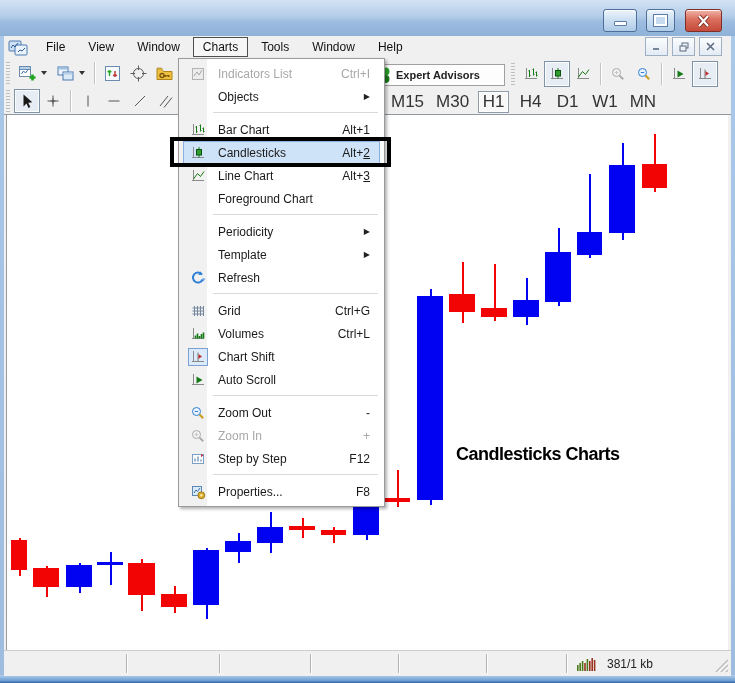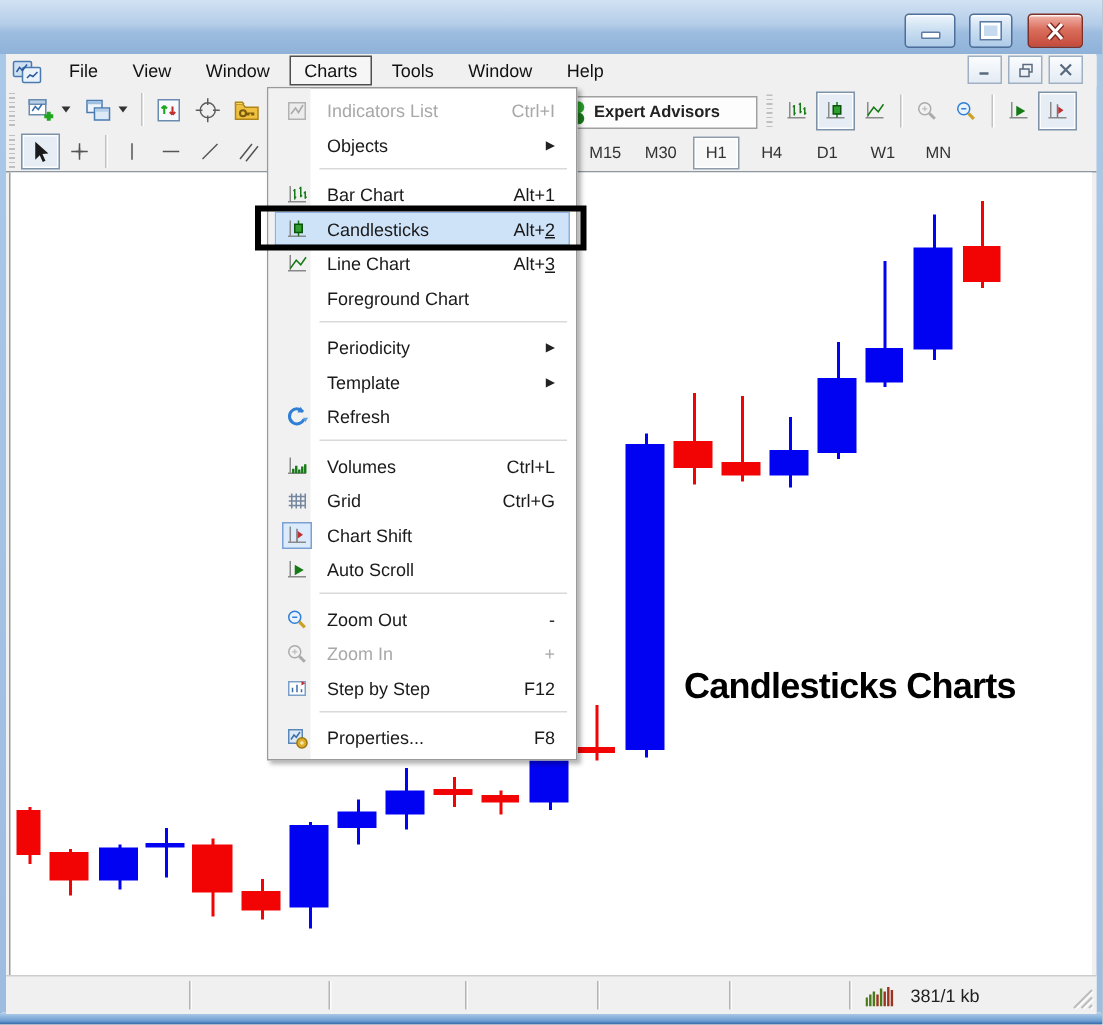--- a/index.html
+++ b/index.html
@@ -40,28 +40,28 @@
   .tbtn.pressed{border:1px solid #7e93a8;background:#e7edf4;box-shadow:inset 0 0 0 1px #fbfdff;}
   .tbtn.sm{width:24px;height:22px;}
   .dd{width:0;height:0;border-left:3px solid transparent;border-right:3px solid transparent;
     border-top:4px solid #333;margin:0 5px 0 1px;}
   .tsep{width:1px;height:22px;background:#c2c2c2;box-shadow:1px 0 0 #fff;margin:0 4px;}
   .ea-btn{position:absolute;left:378px;top:64px;height:22px;width:127px;box-sizing:border-box;
     border:1px solid #a0a0a0;background:#fdfdfd;display:flex;align-items:center;
     font-size:11px;font-weight:bold;color:#222;padding-left:4px;gap:4px;}
   .tf-row{position:absolute;left:388px;top:91px;display:flex;gap:6px;}
   .tf-btn{min-width:25px;height:20px;display:flex;align-items:center;justify-content:center;
-    font-size:11px;color:#333;border:1px solid transparent;padding:0 2px;}
+    font-size:17px;color:#333;border:1px solid transparent;padding:0 2px;}
   .tf-btn.active{border:1px solid #8e9bab;background:#f8f8f8;box-shadow:inset 0 0 0 1px #fff;}
   
   .chart-area{position:absolute;left:6px;top:115px;width:722px;height:535px;background:#fff;
     border-left:1px solid #9a9a9a;box-sizing:border-box;}
   .chart-layer{position:absolute;left:6px;top:115px;width:722px;height:535px;overflow:hidden;z-index:1;}
   .candle-body,.candle-wick{position:absolute;}
-  .big-label{position:absolute;left:456px;top:444px;z-index:2;font-size:24px;font-weight:bold;
+  .big-label{position:absolute;left:456px;top:444px;z-index:2;font-size:18px;font-weight:bold;
     color:#000;letter-spacing:-0.5px;white-space:nowrap;}
   
   .menu{position:absolute;left:178px;top:58px;width:207px;box-sizing:border-box;z-index:5;
     background:#fff;border:1px solid #9a9a9a;box-shadow:2px 2px 3px rgba(0,0,0,.3);
     padding:3px 4px;font-size:12px;color:#1a1a1a;}
   .menu::before{content:"";position:absolute;left:0;top:0;bottom:0;width:28px;background:#f1f1f1;}
   .menu-item{position:relative;height:23px;display:flex;align-items:center;padding-right:10px;}
   .menu-item.hl{background:#cfe3f8;box-shadow:inset 0 0 0 1px #8cb0e0;}
   .menu-item.disabled{color:#a8a8a8;}
   .mi-icon{width:29px;display:flex;align-items:center;justify-content:center;flex:none;}
@@ -414,35 +414,35 @@
             <path d="M10.5 1.2l1.8 3.6-4 .2z" fill="#2f7fd6"></path>
             <path d="M13.5 11.5l-1.5-3 3.4 0z" fill="#5aa0e0"></path>
           </svg>
         </span>
         <span class="mi-label">Refresh</span>
       </div>
       <div class="menu-sep"></div>
       <div class="menu-item">
         <span class="mi-icon">
           <svg width="16" height="16" viewBox="0 0 16 16">
+            <path d="M2.5 5h11M2.5 8h11M2.5 11h11M4.5 3v10M7.5 3v10M10.5 3v10M13.5 3v10" stroke="#74879e"></path>
+          </svg>
+        </span>
+        <span class="mi-label">Grid</span>
+        <span class="mi-short">Ctrl+G</span>
+      </div>
+      <div class="menu-item">
+        <span class="mi-icon">
+          <svg width="16" height="16" viewBox="0 0 16 16">
             <path d="M3.5 2v11M2 12.5h12" stroke="#8a8a8a" fill="none"></path>
             <path d="M5.5 12.5V9.5M7.5 12.5v-5M9.5 12.5v-2.5M11.5 12.5V8M13.5 12.5V6.5" stroke="#157a15" stroke-width="1.6"></path>
           </svg>
         </span>
         <span class="mi-label">Volumes</span>
         <span class="mi-short">Ctrl+L</span>
-      </div>
-      <div class="menu-item">
-        <span class="mi-icon">
-          <svg width="16" height="16" viewBox="0 0 16 16">
-            <path d="M2.5 5h11M2.5 8h11M2.5 11h11M4.5 3v10M7.5 3v10M10.5 3v10M13.5 3v10" stroke="#74879e"></path>
-          </svg>
-        </span>
-        <span class="mi-label">Grid</span>
-        <span class="mi-short">Ctrl+G</span>
       </div>
       <div class="menu-item">
         <span class="mi-icon">
           <span class="mi-iconbox">
             <svg width="16" height="16" viewBox="0 0 16 16">
               <path d="M3.5 2v11M2 12.5h12" stroke="#8a8a8a" fill="none"></path>
               <path d="M8 3.5v9" stroke="#777"></path>
               <path d="M8.5 5l3.5 2.5L8.5 10z" fill="#c03030"></path>
             </svg>
           </span>

